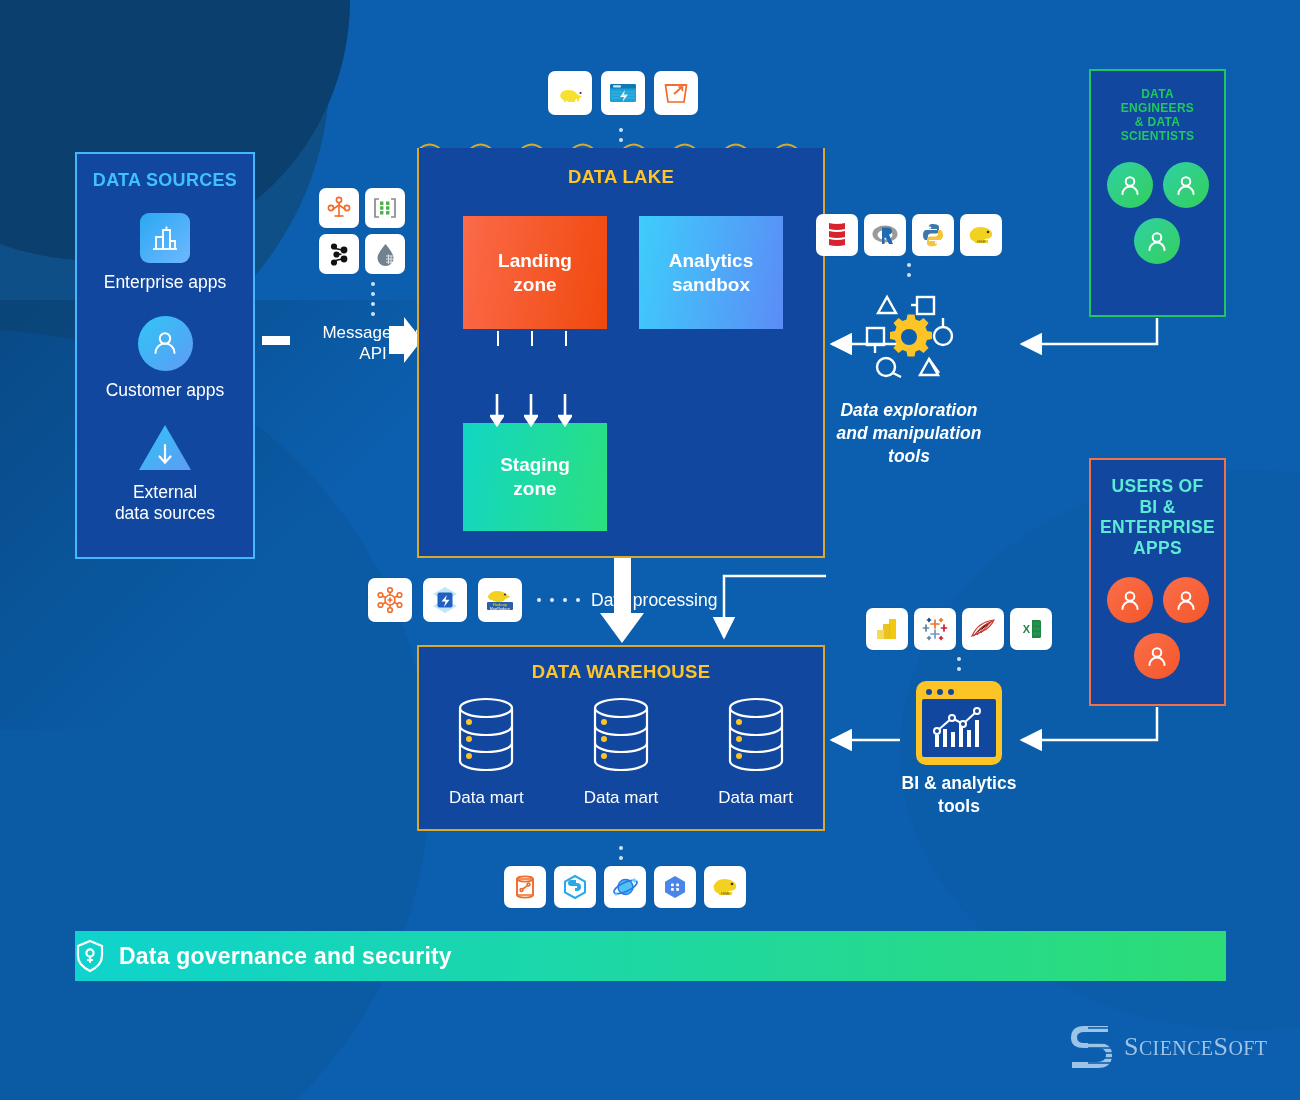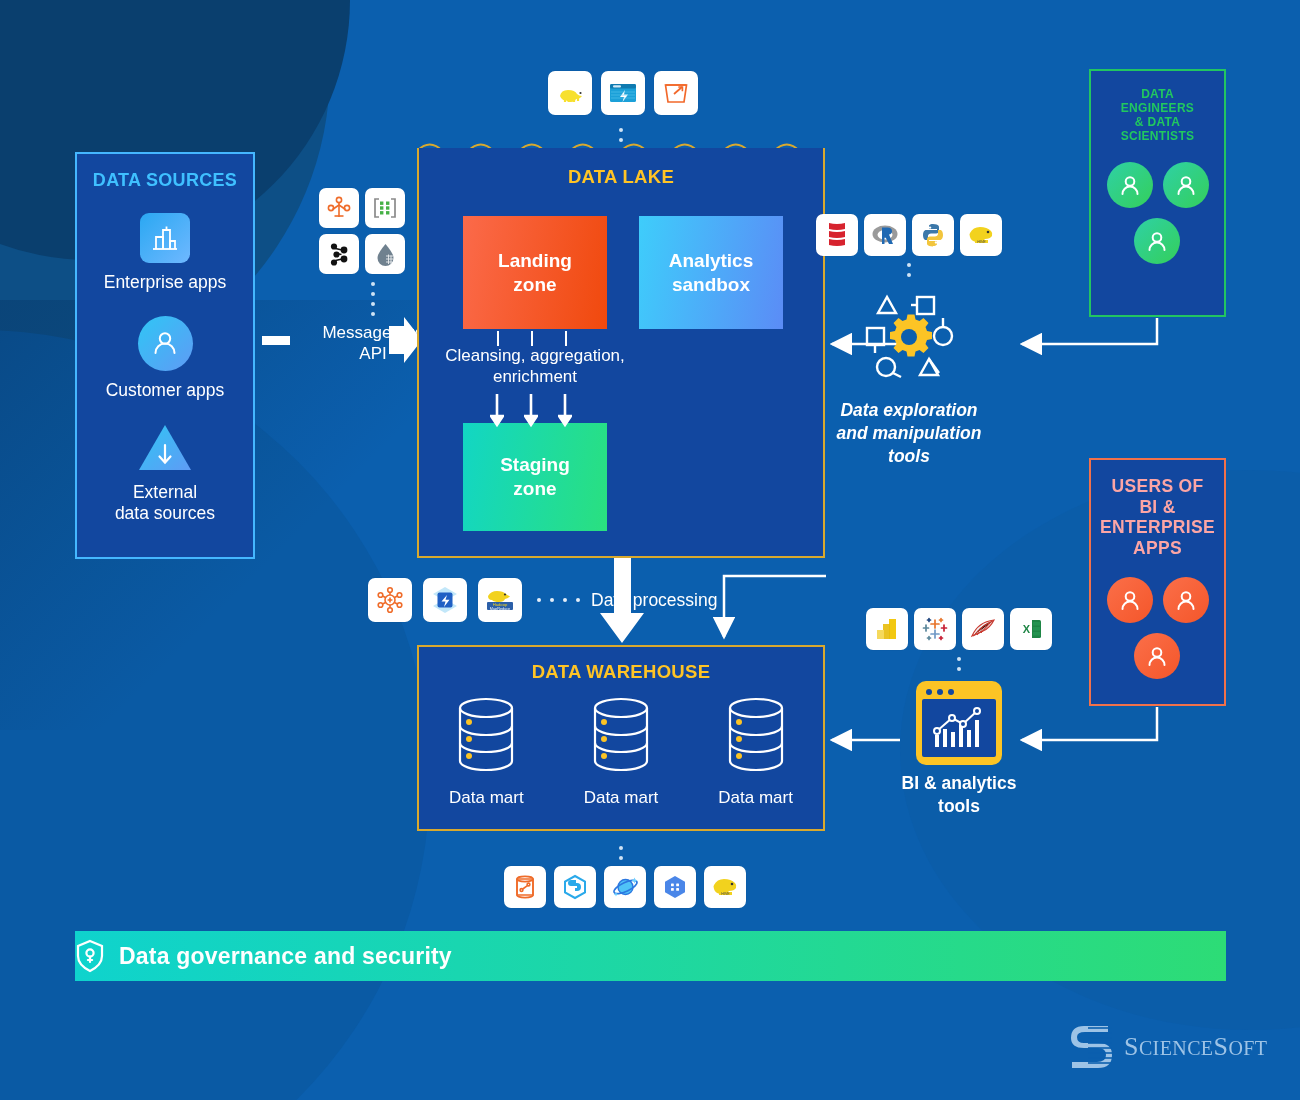--- a/index.html
+++ b/index.html
@@ -89,21 +89,21 @@
   #explore { position:absolute; left:816px; top:214px; width:186px;font-style:italic; }
   #explore .tools-row { display:flex; gap:6px; justify-content:center; }
   #explore .ex-label { text-align:center; font-weight:bold; font-size:17.5px; line-height:1.3; margin-top:8px; }
 
   
   #eng-panel { left: 1089px; top: 69px; width: 137px; height: 248px;
                border-color:#22c561; background:#12479f; }
   #eng-panel .panel-title { color:#21c85f; font-size:12px; margin-top:16px; }
   #bi-panel { left: 1089px; top: 458px; width: 137px; height: 248px;
               border-color:#f2714a; background:#12479f; }
-  #bi-panel .panel-title { color:#fca5a5; font-size:17.5px; margin-top:16px; }
+  #bi-panel .panel-title { color:#5eead4; font-size:17.5px; margin-top:16px; }
   .avatars { display:flex; flex-wrap:wrap; justify-content:center; gap:10px; width:118px; margin: 18px auto 0; }
   .avatar { width:46px; height:46px; border-radius:50%; display:flex; align-items:center; justify-content:center; flex:none; }
   .av-green { background: linear-gradient(135deg,#2fd1a6 0%, #34cf5a 100%); }
   .av-orange { background: linear-gradient(135deg,#fb6f49 0%, #f4562a 100%); }
 
   
   #processing { position:absolute; left:368px; top:578px; display:flex; align-items:center; gap:11px; }
   #processing .dp-label { font-size:17.5px; }
 
   
@@ -357,22 +357,20 @@
     </div>
     <div class="zone" id="staging-zone">
       <span style="white-space:pre-line;">Staging
 zone</span>
     </div>
 
     <div class="stub" style="left:78px; top:183px; height:15px;"></div>
     <div class="stub" style="left:112px; top:183px; height:15px;"></div>
     <div class="stub" style="left:146px; top:183px; height:15px;"></div>
 
-    <div class="cleanse-label" style="white-space:pre-line;">Cleansing, aggregation,
-enrichment</div>
 
     <svg class="downarrow" style="left:71px; top:246px;" viewBox="0 0 14 38">
       <path d="M7 0 V24 M1 22 L7 31 L13 22 z" stroke="#fff" stroke-width="2.6" fill="#fff"></path>
       </svg>
     <svg class="downarrow" style="left:105px; top:246px;" viewBox="0 0 14 38">
       <path d="M7 0 V24 M1 22 L7 31 L13 22 z" stroke="#fff" stroke-width="2.6" fill="#fff"></path>
       </svg>
     <svg class="downarrow" style="left:139px; top:246px;" viewBox="0 0 14 38">
       <path d="M7 0 V24 M1 22 L7 31 L13 22 z" stroke="#fff" stroke-width="2.6" fill="#fff"></path>
       </svg>

